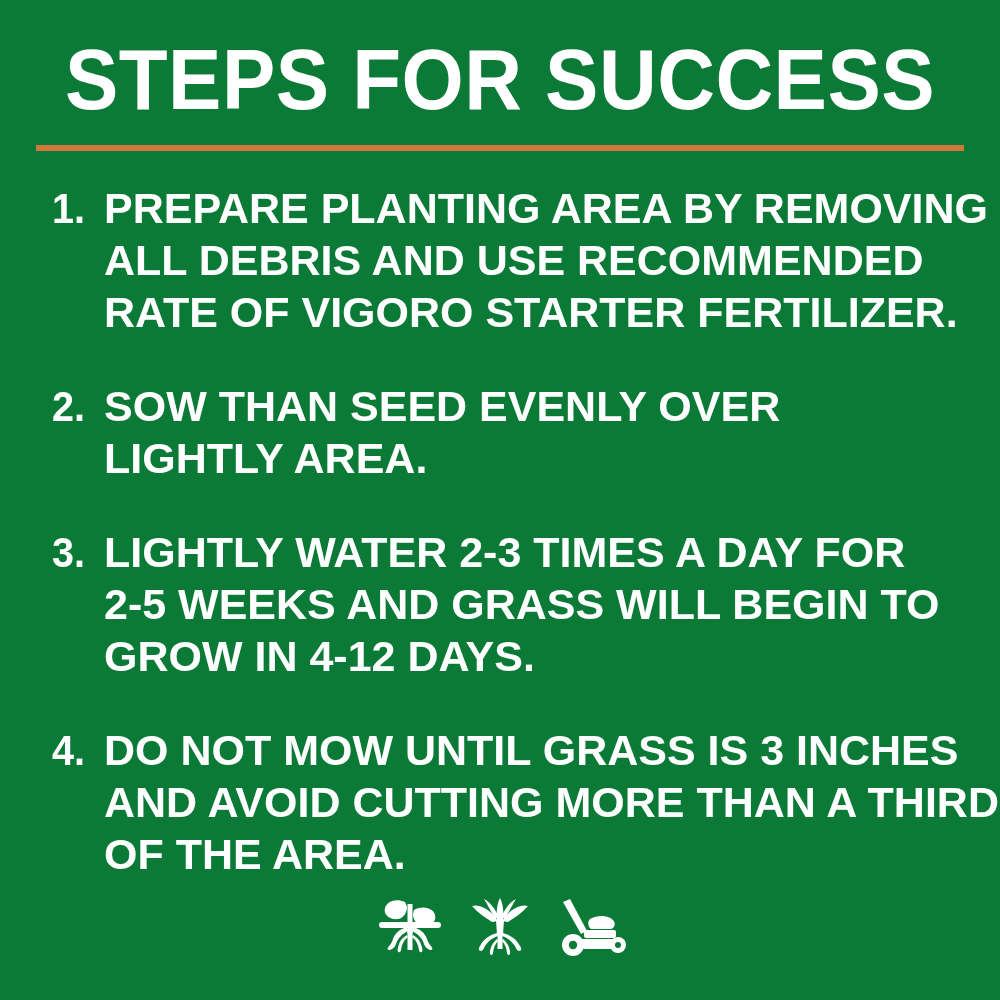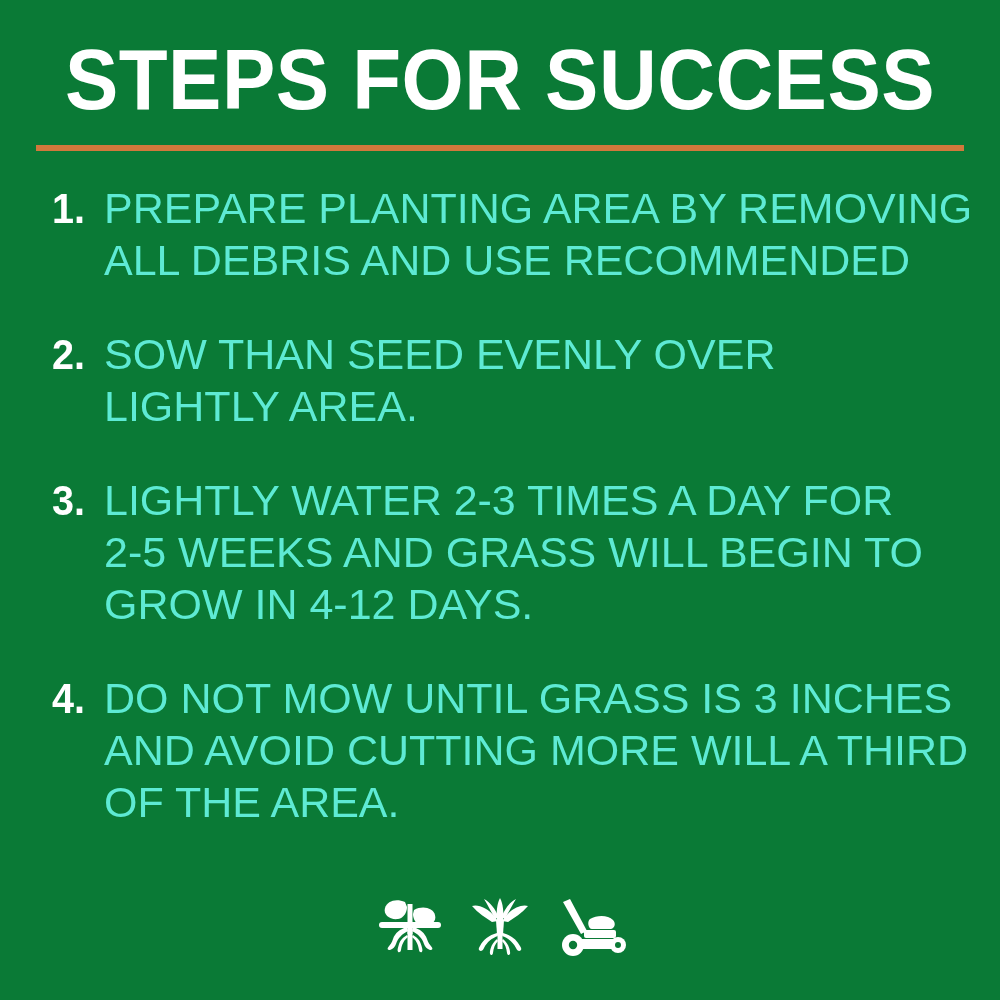--- a/index.html
+++ b/index.html
@@ -74,22 +74,22 @@
     left: 0;
     top: 0;
     color: #ffffff;
     font-weight: bold;
     font-size: 43px;
     line-height: 52px;
     transform: scaleX(0.92);
     transform-origin: left top;
   }
   .step-text {
-    color: #5eead4;
-    font-weight: normal;
+    color: #ffffff;
+    font-weight: bold;
     font-size: 43px;
     line-height: 52px;
     letter-spacing: 0px;
     transform: scaleX(0.92);
     transform-origin: left top;
   }
   .step-line {
     display: block;
     white-space: nowrap;
   }
@@ -127,20 +127,21 @@
 
   <div class="divider"></div>
 
   <ol class="steps">
 
     <li class="step">
       <span class="step-number">1.</span>
       <span class="step-text">
         <span class="step-line">PREPARE PLANTING AREA BY REMOVING</span>
         <span class="step-line">ALL DEBRIS AND USE RECOMMENDED</span>
+        <span class="step-line">RATE OF VIGORO STARTER FERTILIZER.</span>
       </span>
     </li>
 
     <li class="step">
       <span class="step-number">2.</span>
       <span class="step-text">
         <span class="step-line">SOW THAN SEED EVENLY OVER</span>
         <span class="step-line">LIGHTLY AREA.</span>
       </span>
     </li>
@@ -151,21 +152,21 @@
         <span class="step-line">LIGHTLY WATER 2-3 TIMES A DAY FOR</span>
         <span class="step-line">2-5 WEEKS AND GRASS WILL BEGIN TO</span>
         <span class="step-line">GROW IN 4-12 DAYS.</span>
       </span>
     </li>
 
     <li class="step">
       <span class="step-number">4.</span>
       <span class="step-text">
         <span class="step-line">DO NOT MOW UNTIL GRASS IS 3 INCHES</span>
-        <span class="step-line">AND AVOID CUTTING MORE WILL A THIRD</span>
+        <span class="step-line">AND AVOID CUTTING MORE THAN A THIRD</span>
         <span class="step-line">OF THE AREA.</span>
       </span>
     </li>
 
   </ol>
 
   <div class="icon-row">
 
     <span class="icon">
       <svg viewBox="0 0 72 66" xmlns="http://www.w3.org/2000/svg" fill="#ffffff">

